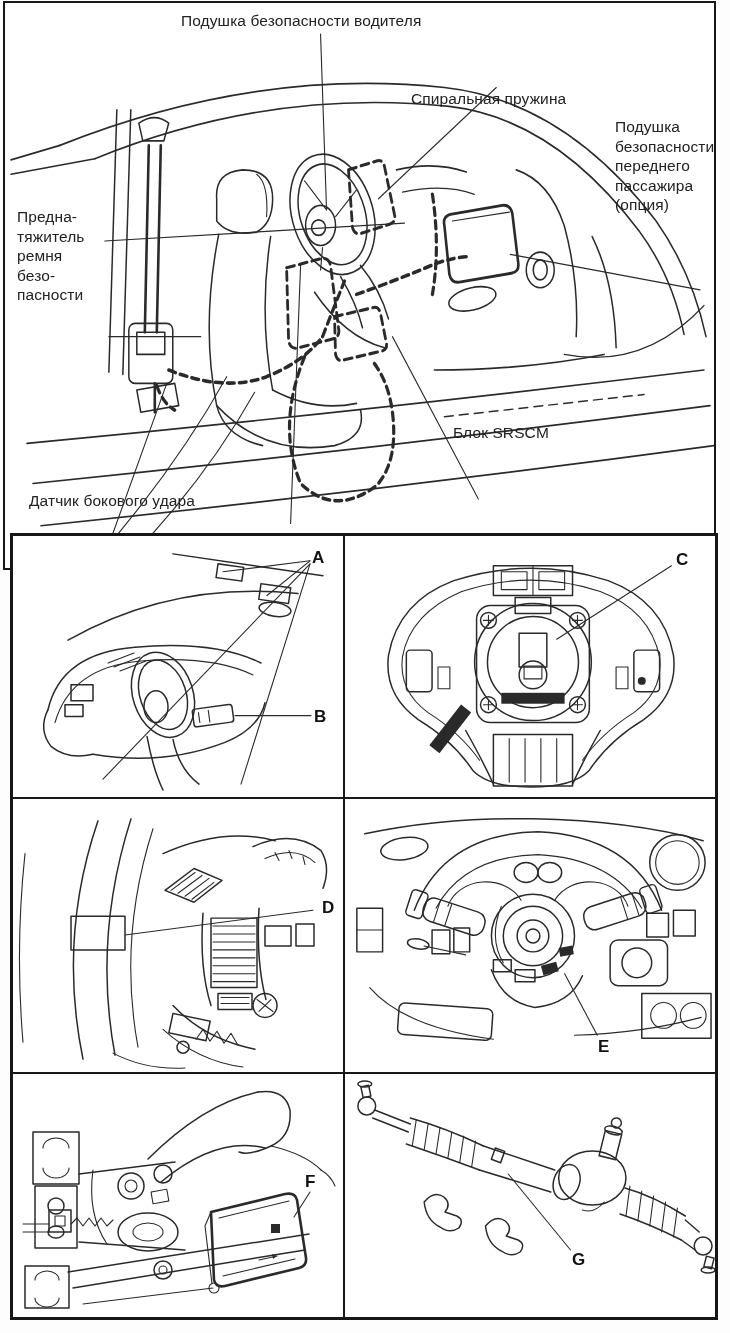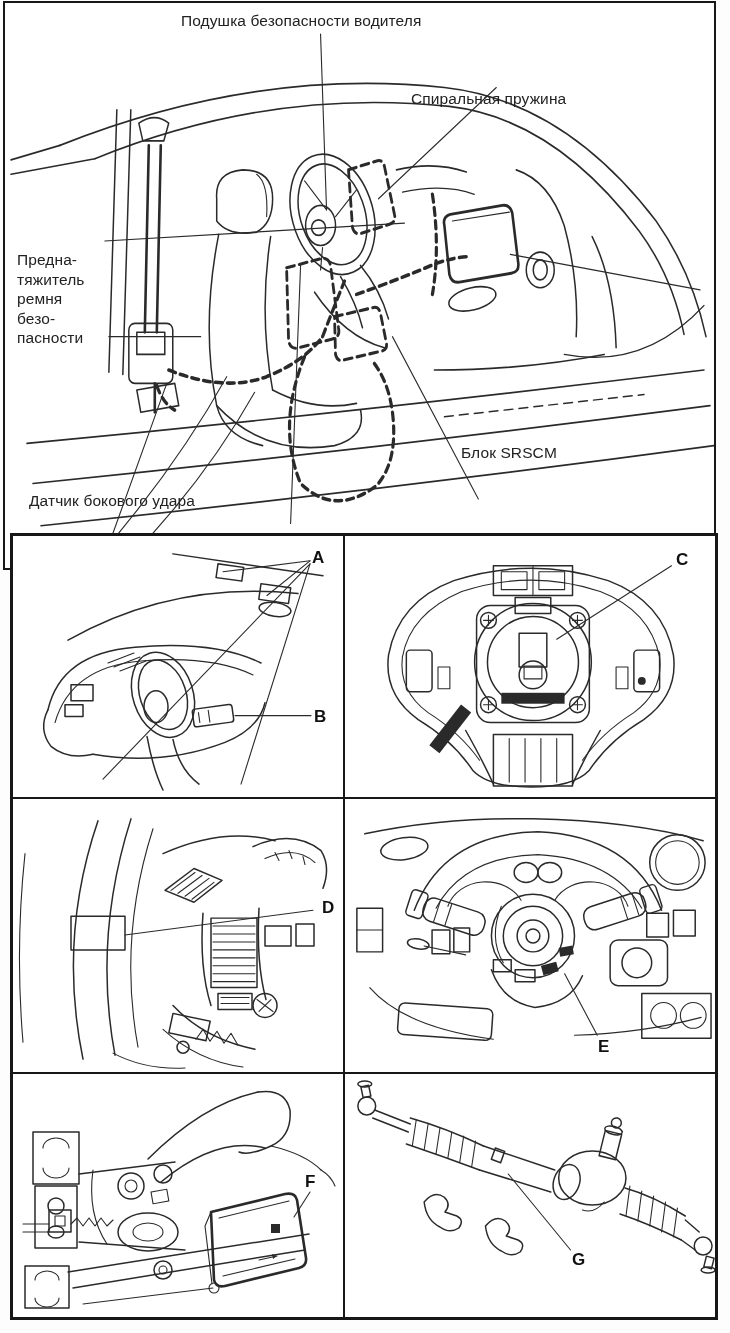--- a/index.html
+++ b/index.html
@@ -108,26 +108,31 @@
       <path d="M 492 76 L 374 176" class="t"></path>
       <path d="M 104 300 L 196 300" class="t"></path>
       <path d="M 474 446 L 388 300" class="t"></path>
       <path d="M 286 468 L 296 236" class="t"></path>
       <path d="M 106 482 L 162 342" class="t"></path>
       <path d="M 696 258 L 506 226" class="t"></path>
       <path d="M 700 272 Q 640 330 560 316" class="t"></path>
     </svg>
     <div class="lbl" style="left:176px;top:8px;">Подушка безопасности водителя</div>
     <div class="lbl" style="left:406px;top:54px;margin-top:32px;">Спиральная пружина</div>
-    <div class="lbl" style="left:12px;top:204px;margin-top:43px;">Предна-
+    <div class="lbl" style="left:610px;top:114px;width:100px;">Подушка
+безопасности
+переднего
+пассажира
+(опция)</div>
+    <div class="lbl" style="left:12px;top:204px;">Предна-
 тяжитель
 ремня
 безо-
 пасности</div>
-    <div class="lbl" style="left:448px;top:440px;margin-left:8px;">Блок SRSCM</div>
+    <div class="lbl" style="left:448px;top:420px;">Блок SRSCM</div>
     <div class="lbl" style="left:24px;top:488px;">Датчик бокового удара</div>
   </div>
 
   <div class="panelbox grid-box">
 
     <div class="cell br bb">
       <svg viewBox="0 0 330 263" preserveAspectRatio="none">
         <path d="M 160 18 L 310 40"></path>
           <path d="M 55 105 Q 160 45 285 58"></path>
         <rect x="205" y="28" width="26" height="14" transform="rotate(8 205 28)"></rect>

